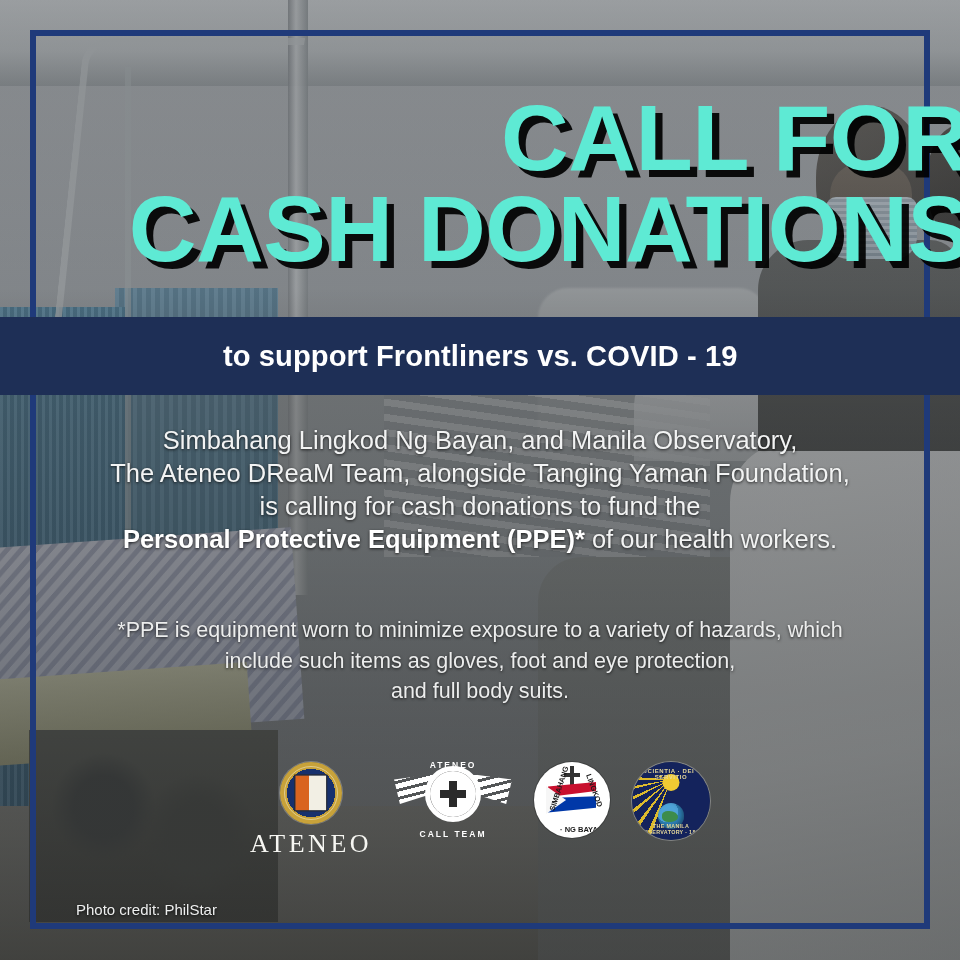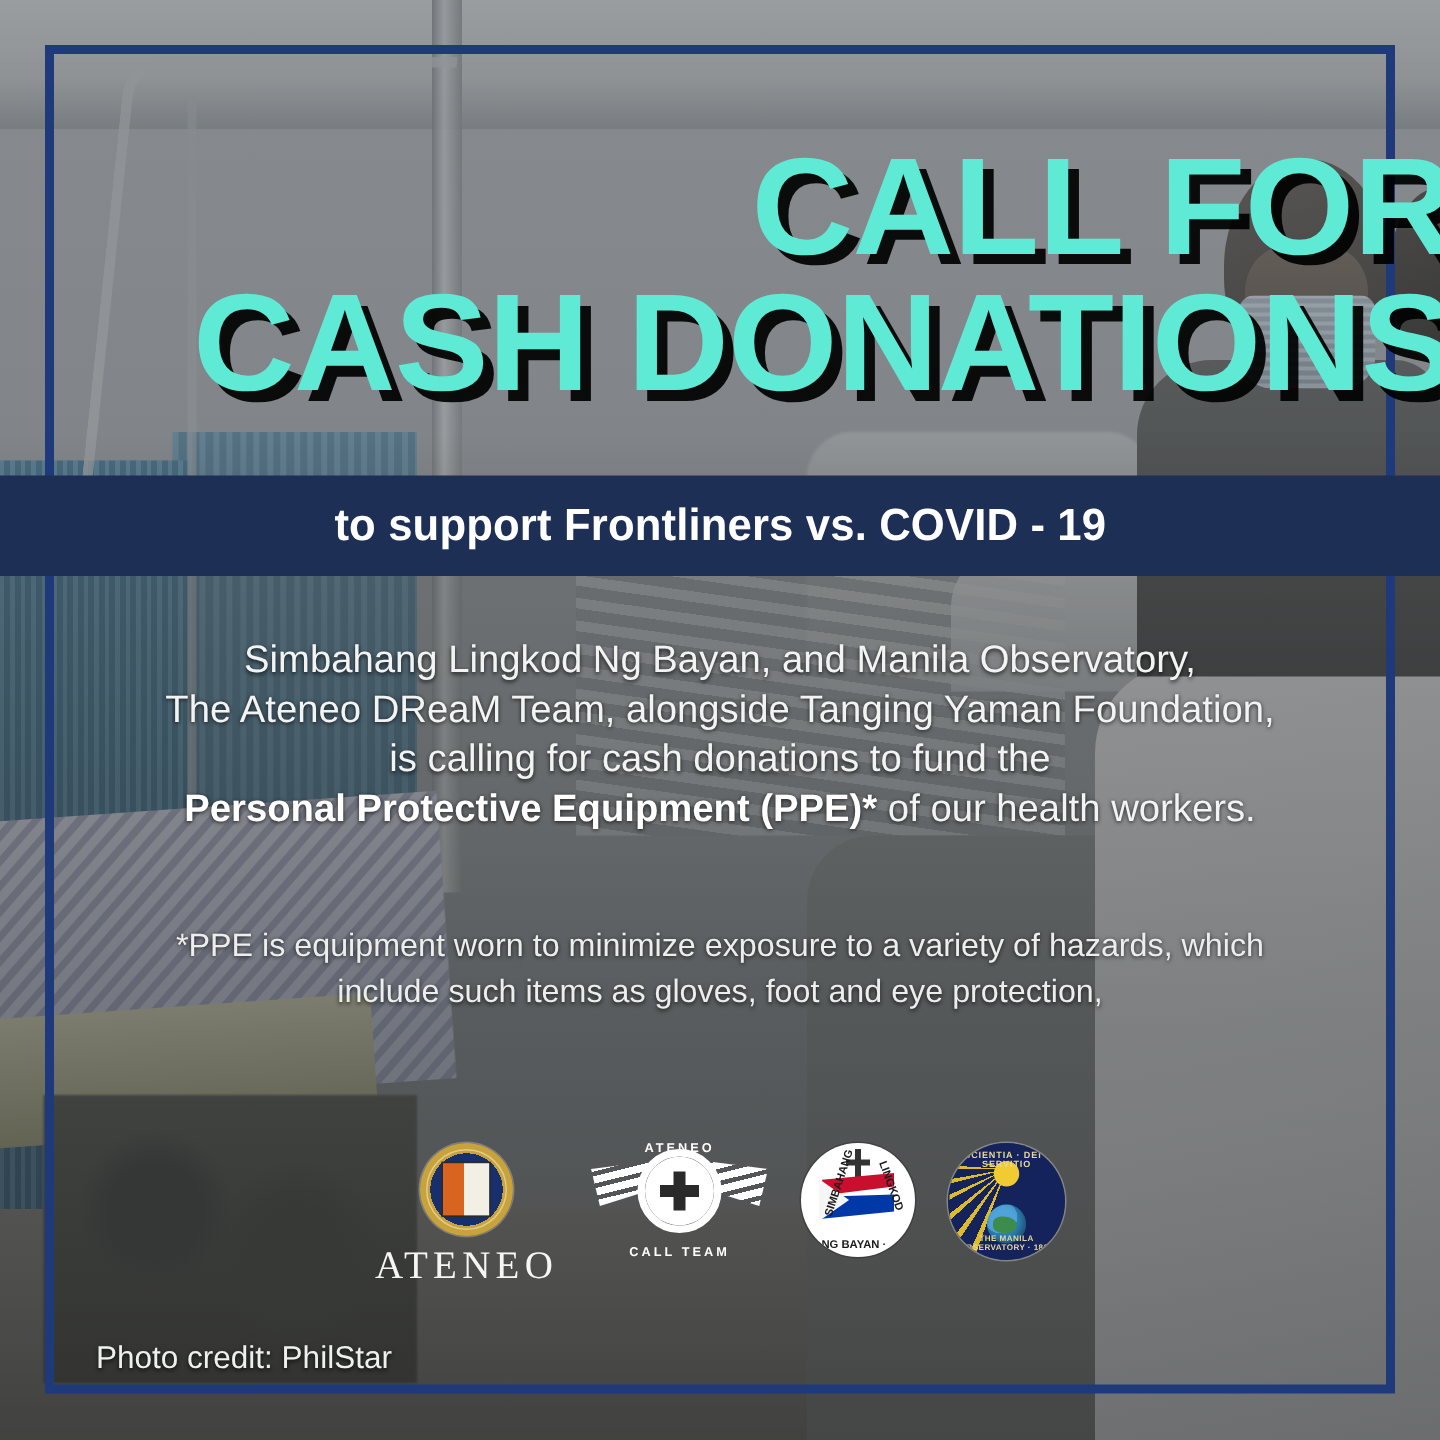--- a/index.html
+++ b/index.html
@@ -184,21 +184,21 @@
     letter-spacing:-.5px;
     text-shadow:7px 7px 0 rgba(0,0,0,.92);
     font-size:92px;
     font-family:"Liberation Sans", sans-serif;
   }
   .headline .l1{display:block;font-size:92px;transform:scaleX(1.02);}
   .headline .l2{display:block;font-size:92px;transform:scaleX(1.02);margin-top:6px;}
 
   
   .band{
-    position:absolute;left:0;right:0;top:317px;height:67px;
+    position:absolute;left:0;right:0;top:317px;height:78px;
     background:#1e2f56;
     display:flex;align-items:center;justify-content:center;
   }
   .band .txt{
     color:#ffffff;font-size:30px;font-weight:bold;letter-spacing:.1px;
     transform:scaleX(.97);
   }
 
   
   .body-copy{
@@ -316,21 +316,21 @@
   .slb .cross{
     position:absolute;left:50%;top:4px;transform:translateX(-50%);width:18px;height:26px;
   }
   .slb .cross:before{content:"";position:absolute;left:7px;top:0;width:4px;height:26px;background:#333;}
   .slb .cross:after{content:"";position:absolute;left:1px;top:7px;width:16px;height:4px;background:#333;}
   .slb .ringtext{
     position:absolute;inset:0;color:#1a1a1a;font-size:7.5px;font-weight:bold;
   }
   .slb .rt-l{position:absolute;left:2px;top:22px;transform:rotate(-72deg);white-space:nowrap;}
   .slb .rt-r{position:absolute;right:-2px;top:24px;transform:rotate(70deg);white-space:nowrap;}
-  .slb .rt-b{position:absolute;left:9px;bottom:4px;white-space:nowrap;margin-top:10px;}
+  .slb .rt-b{position:absolute;left:26px;bottom:4px;white-space:nowrap;margin-top:10px;}
 
   
   .mo{
     width:78px;height:78px;border-radius:50%;
     background:radial-gradient(circle at 50% 50%,#14235c 0 72%, #9aa7c4 72% 84%, #cfd6e6 84% 100%);
     position:relative;overflow:hidden;
     box-shadow:0 0 0 1px rgba(255,255,255,.3);
   }
   .mo .rays{
     position:absolute;left:50%;top:26%;transform:translate(-50%,-10%);
@@ -366,22 +366,22 @@
     position:absolute;left:0;right:0;top:6px;text-align:center;
     color:#e6d89a;font-size:6px;font-weight:bold;letter-spacing:.6px;
   }
   .mo .arc-bot{
     position:absolute;left:0;right:0;bottom:5px;text-align:center;
     color:#e6d89a;font-size:5.4px;font-weight:bold;letter-spacing:.3px;
   }
 
   
   .credit{
-    position:absolute;left:64px;bottom:42px;
-    color:#eeefef;font-size:21px;
+    position:absolute;left:76px;bottom:42px;
+    color:#eeefef;font-size:15px;
     text-shadow:0 1px 3px rgba(0,0,0,.8);
   }
 </style>
 </head>
 <body>
 
 <div id="poster">
 
   <div class="photo">
     <div class="ph-wall"></div>
@@ -422,20 +422,21 @@
   <div class="body-copy">
     <span class="ln">Simbahang Lingkod Ng Bayan,  and Manila Observatory,</span>
     <span class="ln">The Ateneo DReaM Team, alongside Tanging Yaman Foundation,</span>
     <span class="ln">is calling for cash donations to fund the</span>
     <span class="ln"><b>Personal Protective Equipment (PPE)*</b><span> of our health workers.</span></span>
   </div>
 
   <div class="footnote">
     <span class="ln">*PPE is equipment  worn to minimize exposure to a variety of hazards, which</span>
     <span class="ln">include such items as gloves, foot and eye protection,</span>
+    <span class="ln">and full body suits.</span>
   </div>
 
   <div class="logos">
 
     <div class="logo">
       <div class="ateneo-seal">
         <div class="ring"></div>
         <div class="inner"></div>
       </div>
       <div class="ateneo-word">ATENEO</div>

